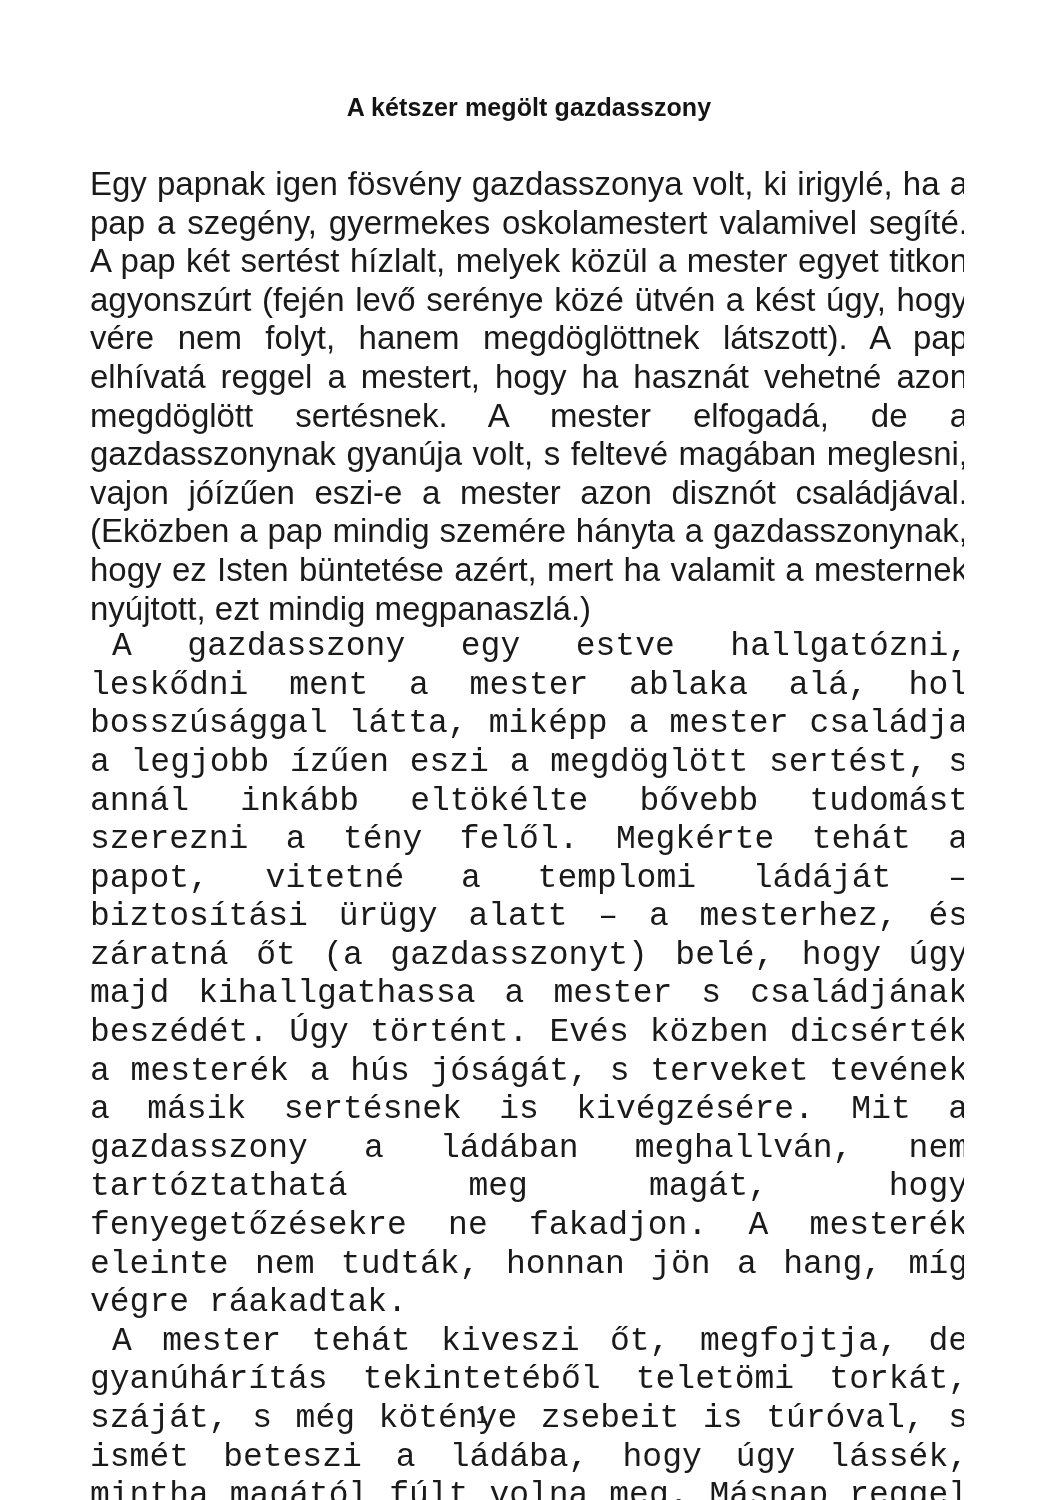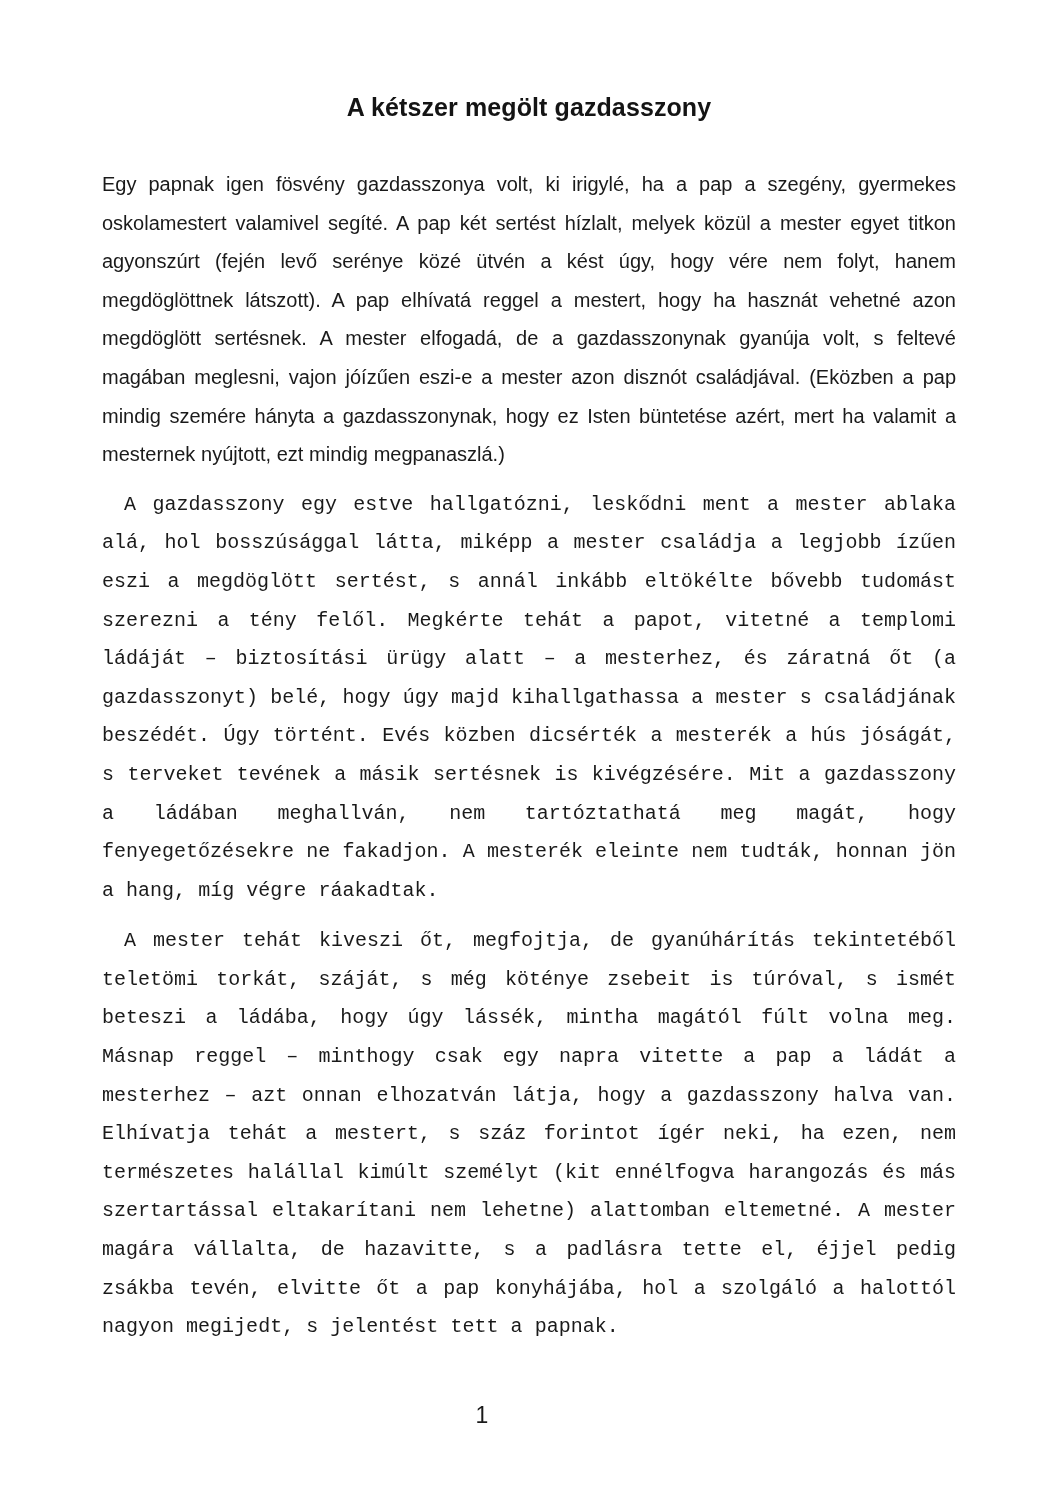--- a/index.html
+++ b/index.html
@@ -29,23 +29,23 @@
     font-size: 25px;
     font-weight: bold;
     text-align: center;
     letter-spacing: 0.1px;
     margin: 0;
     padding-top: 92px;
     line-height: 1.2;
     color: #141414;
   }
   .body-text {
-    margin: 12px;
+    margin: 0;
     padding: 0;
-    font-size: 20px;
+    font-size: 33px;
     line-height: 38.6px;
     text-align: justify;
     text-justify: inter-word;
     color: #1a1a1a;
     hyphens: none;
     word-spacing: 0.1px;
   }
   .para-first {
     margin-top: 43px;
   }

